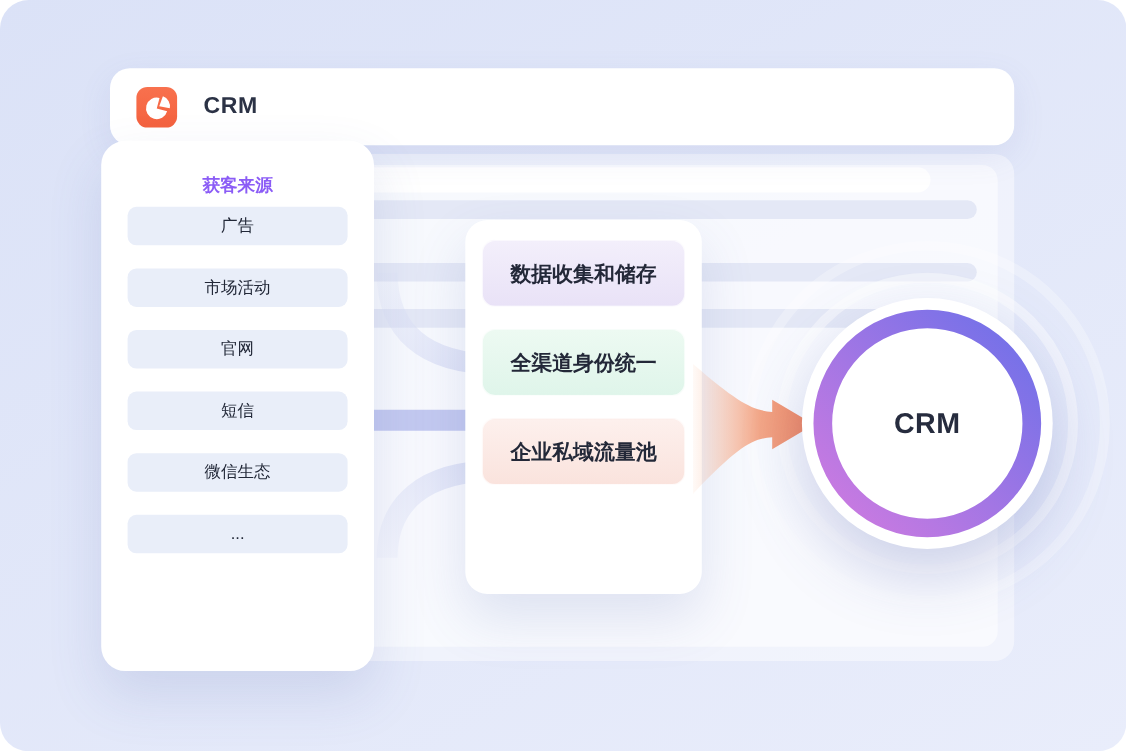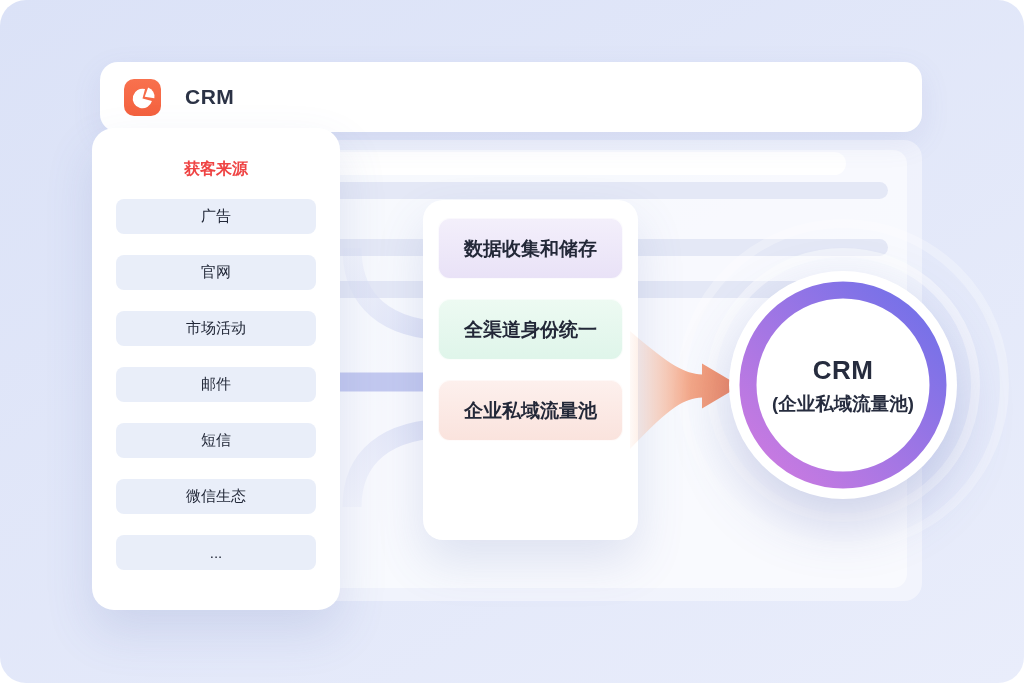--- a/index.html
+++ b/index.html
@@ -43,28 +43,28 @@
 
   .connector-svg{ position:absolute; left:0; top:0; z-index:4; pointer-events:none; }
 
   
   .sources-panel{
     position:absolute; left:92px; top:128px; width:248px; height:482px;
     background:#fff; border-radius:22px; z-index:6;
     box-shadow:0 22px 48px rgba(88,104,175,0.16);
     display:flex; flex-direction:column; align-items:center;
   }
-  .sources-title{ margin-top:31px; font-size:16px; font-weight:700; color:#ef4444; }
+  .sources-title{ margin-top:31px; font-size:16px; font-weight:700; color:#8b5cf6; }
   .src-item{
     width:200px; height:35px; margin-top:21px; border-radius:8px;
     background:var(--src-item-bg);
     display:flex; align-items:center; justify-content:center;
     font-size:15px; font-weight:500; color:#222838; cursor:default;
   }
-  .src-item.first{ margin-top:19px; }
+  .src-item.first{ margin-top:8px; }
 
   
   .process-panel{
     position:absolute; left:423px; top:200px; width:215px; height:340px;
     background:#fff; border-radius:20px; z-index:6;
     box-shadow:0 22px 48px rgba(88,104,175,0.16);
     display:flex; flex-direction:column; align-items:center; padding-top:18px; gap:20px;
   }
   .p-item{
     width:185px; height:61px; border-radius:12px;
@@ -128,23 +128,22 @@
         <path d="M 18 19 L 20.46 9.82 A 9.5 9.5 0 1 0 27.18 21.46 Z" fill="#ffffff"></path>
         <path d="M 20.2 17.2 L 23.45 8.27 A 9.5 9.5 0 0 1 29.56 18.85 Z" fill="#ffffff"></path>
       </svg>
     </div>
     <div class="app-title">CRM</div>
   </div>
 
   <div class="sources-panel">
     <div class="sources-title">获客来源</div>
     <div class="src-item first">广告</div>
+    <div class="src-item">市场活动</div>
     <div class="src-item">官网</div>
-    <div class="src-item">市场活动</div>
-    <div class="src-item">邮件</div>
     <div class="src-item">短信</div>
     <div class="src-item">微信生态</div>
     <div class="src-item">...</div>
   </div>
 
   <div class="process-panel">
     <div class="p-item p-purple">数据收集和储存</div>
     <div class="p-item p-mint">全渠道身份统一</div>
     <div class="p-item p-pink">企业私域流量池</div>
   </div>
@@ -169,17 +168,16 @@
       <defs>
         <linearGradient id="ringGrad" x1="0" y1="1" x2="1" y2="0">
           <stop offset="0" stop-color="#D17BE0"></stop>
           <stop offset="1" stop-color="#6C70E9"></stop>
         </linearGradient>
       </defs>
       <circle cx="114" cy="114" r="95" fill="#ffffff" stroke="url(#ringGrad)" stroke-width="17"></circle>
     </svg>
     <div class="crm-text">
       <div class="line1">CRM</div>
-      <div class="line2">(企业私域流量池)</div>
     </div>
   </div>
 
 </div>
 
 </body></html>

